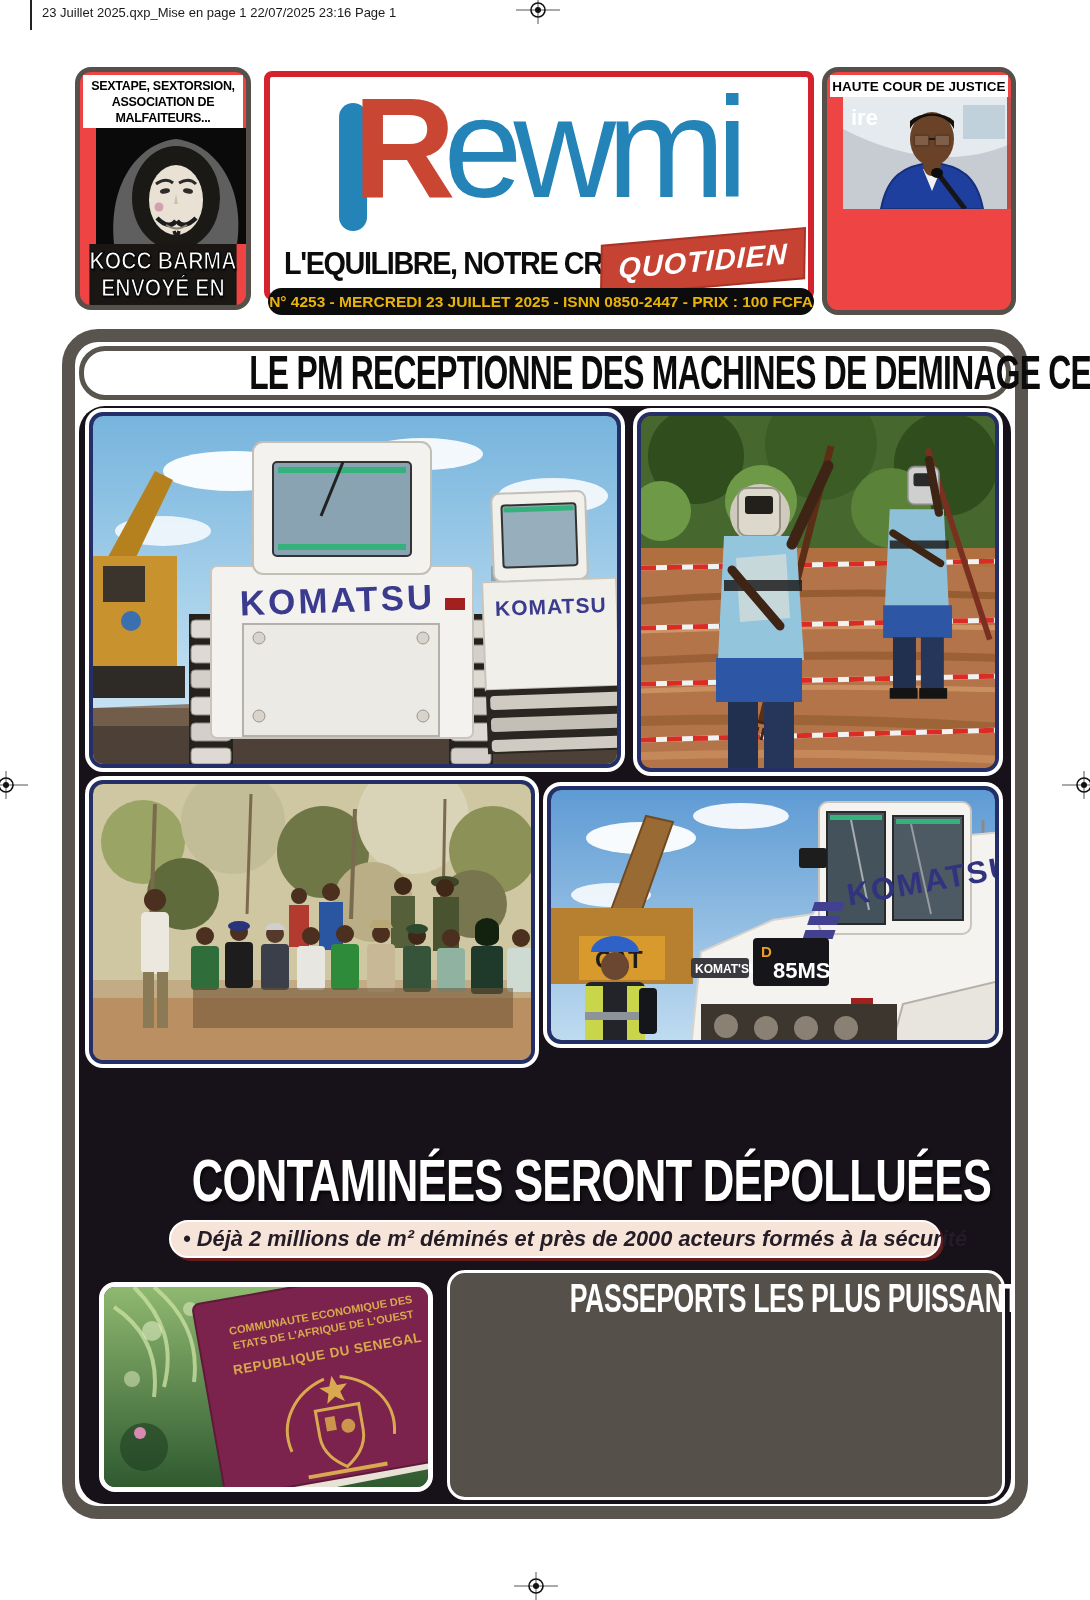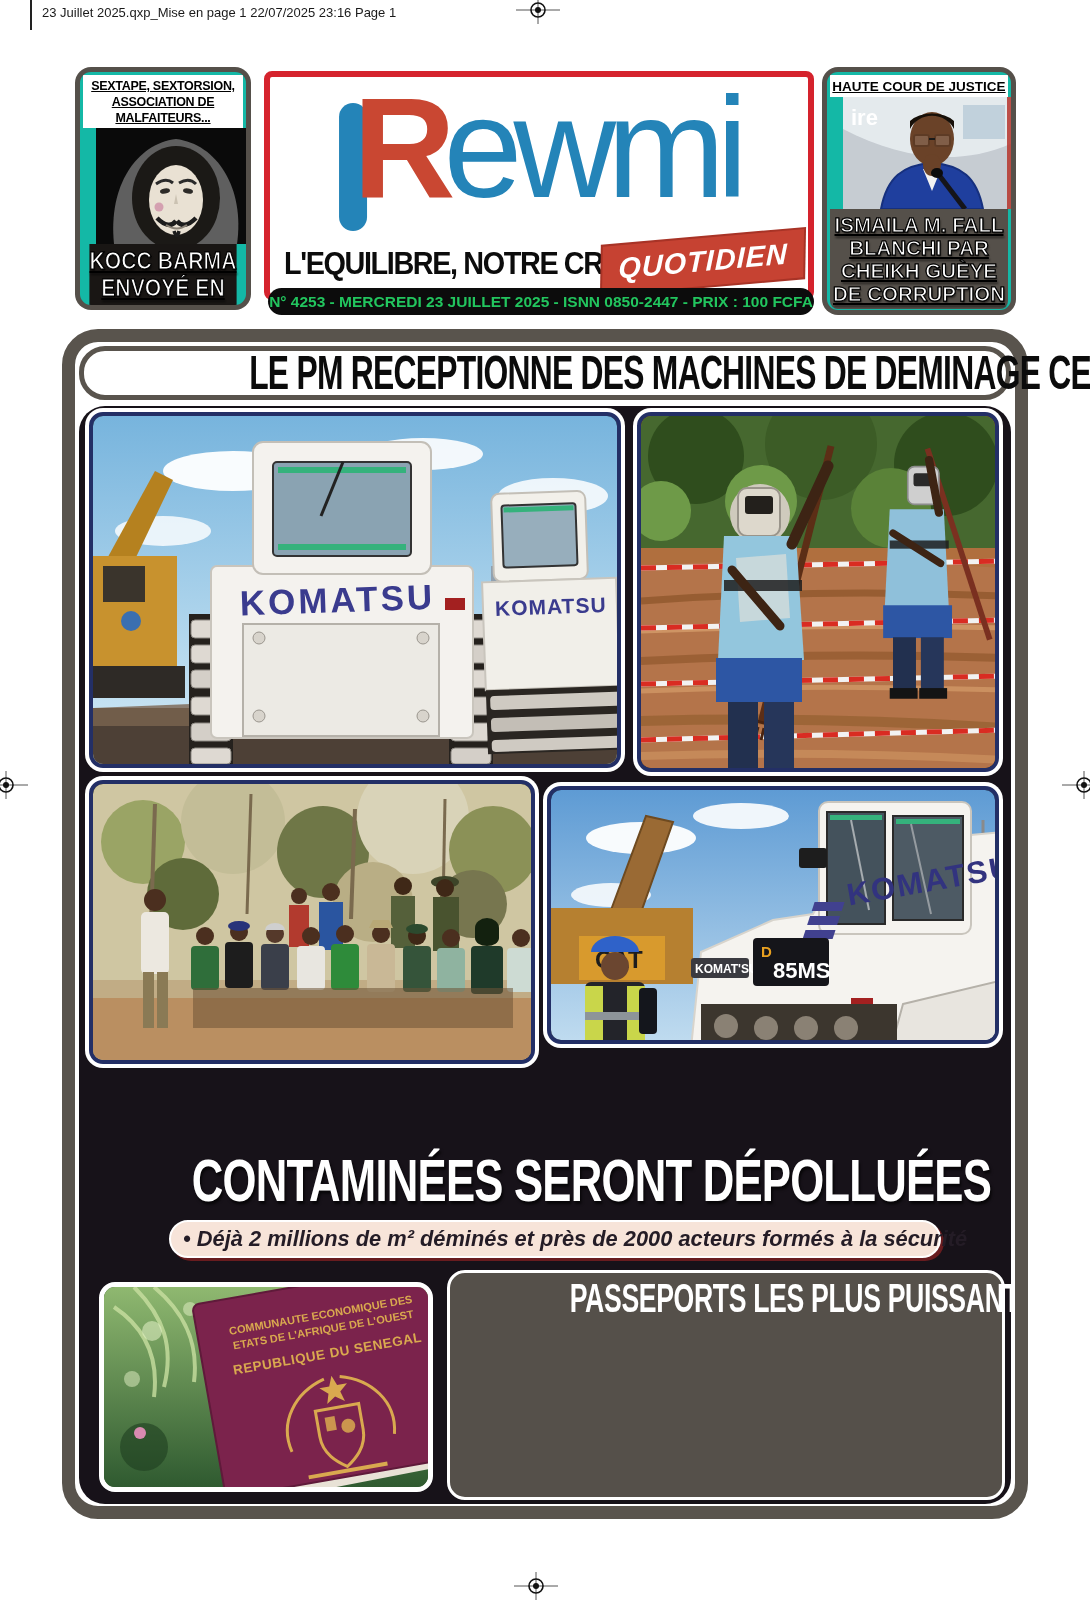--- a/index.html
+++ b/index.html
@@ -6,21 +6,21 @@
   body { background:#fff; font-family:"Liberation Sans", sans-serif; }
   .page { position:relative; width:1090px; height:1600px; background:#fff; overflow:hidden;padding-left:48px; }
 
   
   .slug-divider { position:absolute; left:30px; top:0; width:2px; height:30px; background:#222; }
   .slug { position:absolute; left:42px; top:5px; font-size:13px; color:#1a1a1a; white-space:nowrap; }
   .crosshair { position:absolute; }
 
   
   .news-box { position:absolute; background:#55504a; border-radius:16px; padding:5px; }
-  .news-box-inner { background:#14b8a6; border-radius:11px; padding:3px; height:100%; overflow:hidden;text-decoration:underline; }
+  .news-box-inner { background:#ef4444; border-radius:11px; padding:3px; height:100%; overflow:hidden; }
   .news-kicker { background:#fff; color:#000; font-weight:bold; text-align:center; white-space:pre-line; }
   .news-photo { display:block; width:100%;margin-left:13px; }
   .news-headline { font-weight:bold; color:#fff; text-align:center; white-space:pre-line;
                    -webkit-text-stroke:1.1px #000; text-shadow:1px 2px 2px rgba(0,0,0,.55); }
   #left-box { left:75px; top:67px; width:176px; height:243px; }
   #left-box .news-kicker { font-size:12.5px; line-height:16px; padding:3px 0 2px; letter-spacing:-0.3px; }
   #left-box .news-headline { background:#191614; font-size:23px; line-height:27px; padding:4px 0 5px;
                              border-radius:0 0 8px 8px; transform:scaleX(.92); transform-origin:center; }
   #right-box { left:822px; top:67px; width:194px; height:248px; }
   #right-box .news-kicker { font-size:13.5px; line-height:17px; padding:3px 0 2px; }
@@ -34,21 +34,21 @@
   .logo-bar { width:28px; height:128px; background:#2484b8; border-radius:14px; margin:30px -14px 0 0; }
   .logo-r    { font-size:142px; line-height:150px; font-weight:bold; color:#c94732; letter-spacing:-6px; }
   .logo-rest { font-size:142px; line-height:150px; font-weight:normal; color:#2484b8; letter-spacing:-9px; margin-left:-6px; }
   .tagline { position:absolute; left:14px; bottom:12px; font-weight:bold; font-size:31px; color:#0c0c0c;
              letter-spacing:-1.5px; transform:scaleX(.93); transform-origin:left; white-space:nowrap; }
   .quotidien { position:absolute; right:4px; bottom:8px; background:#c64232; color:#fff; font-style:italic;
                font-weight:bold; font-size:29px; line-height:29px; padding:9px 16px 10px;
                transform:rotate(-5deg) skewX(-6deg); letter-spacing:1px; box-shadow:0 0 0 2px #a83326; }
 
   .issue-bar { position:absolute; left:268px; top:288px; width:546px; height:27px; background:#0c0c0c;
-               border-radius:14px; color:#22c55e; font-weight:bold; font-size:15.5px; text-align:center;
+               border-radius:14px; color:#eab308; font-weight:bold; font-size:15.5px; text-align:center;
                line-height:27px; white-space:nowrap; }
 
   
   .main-frame { position:absolute; left:62px; top:329px; width:966px; height:1190px;
                 border:13px solid #59544d; border-radius:36px; background:#fff; }
   .top-headline-bar { position:absolute; left:4px; top:4px; right:4px; height:54px; background:#fff;
                       border:5px solid #59544d; border-radius:26px; text-align:center; overflow:visible; }
   .top-headline-text { display:inline-block; font-weight:bold; font-size:43px; line-height:43px; color:#0b0b0b;
                        letter-spacing:-1px; white-space:nowrap; transform:scale(.74,1.12); transform-origin:center; }
   .story-block { position:absolute; left:4px; top:64px; width:932px; height:1098px; background:#171219;
@@ -180,24 +180,20 @@
           <ellipse cx="89" cy="42" rx="22" ry="27" fill="#6a4228"></ellipse>
           <path d="M67,32 A24,22 0 0 1 111,32 L111,24 A26,16 0 0 0 67,24 Z" fill="#171009"></path>
           <rect x="71" y="38" width="15" height="11" rx="2" fill="#ffffff" opacity="0.15" stroke="#1a1a1a" stroke-width="2"></rect>
           <rect x="92" y="38" width="15" height="11" rx="2" fill="#ffffff" opacity="0.15" stroke="#1a1a1a" stroke-width="2"></rect>
           <line x1="86" y1="42" x2="92" y2="42" stroke="#1a1a1a" stroke-width="2"></line>
           <ellipse cx="89" cy="68" rx="9" ry="11" fill="#6a4228"></ellipse>
           <line x1="122" y1="112" x2="96" y2="78" stroke="#15151a" stroke-width="5"></line>
           <ellipse cx="94" cy="76" rx="6" ry="5" fill="#0c0c0c"></ellipse>
         </svg>
       </div>
-      <div class="news-headline">ISMAILA M. FALL
-BLANCHI PAR
-CHEIKH GUÈYE
-DE CORRUPTION</div>
     </div>
   </div>
 
   <div class="main-frame">
 
     <div class="top-headline-bar">
       <span class="top-headline-text">LE PM RECEPTIONNE DES MACHINES DE DEMINAGE CE JEUDI</span>
     </div>
 
     <div class="story-block">

